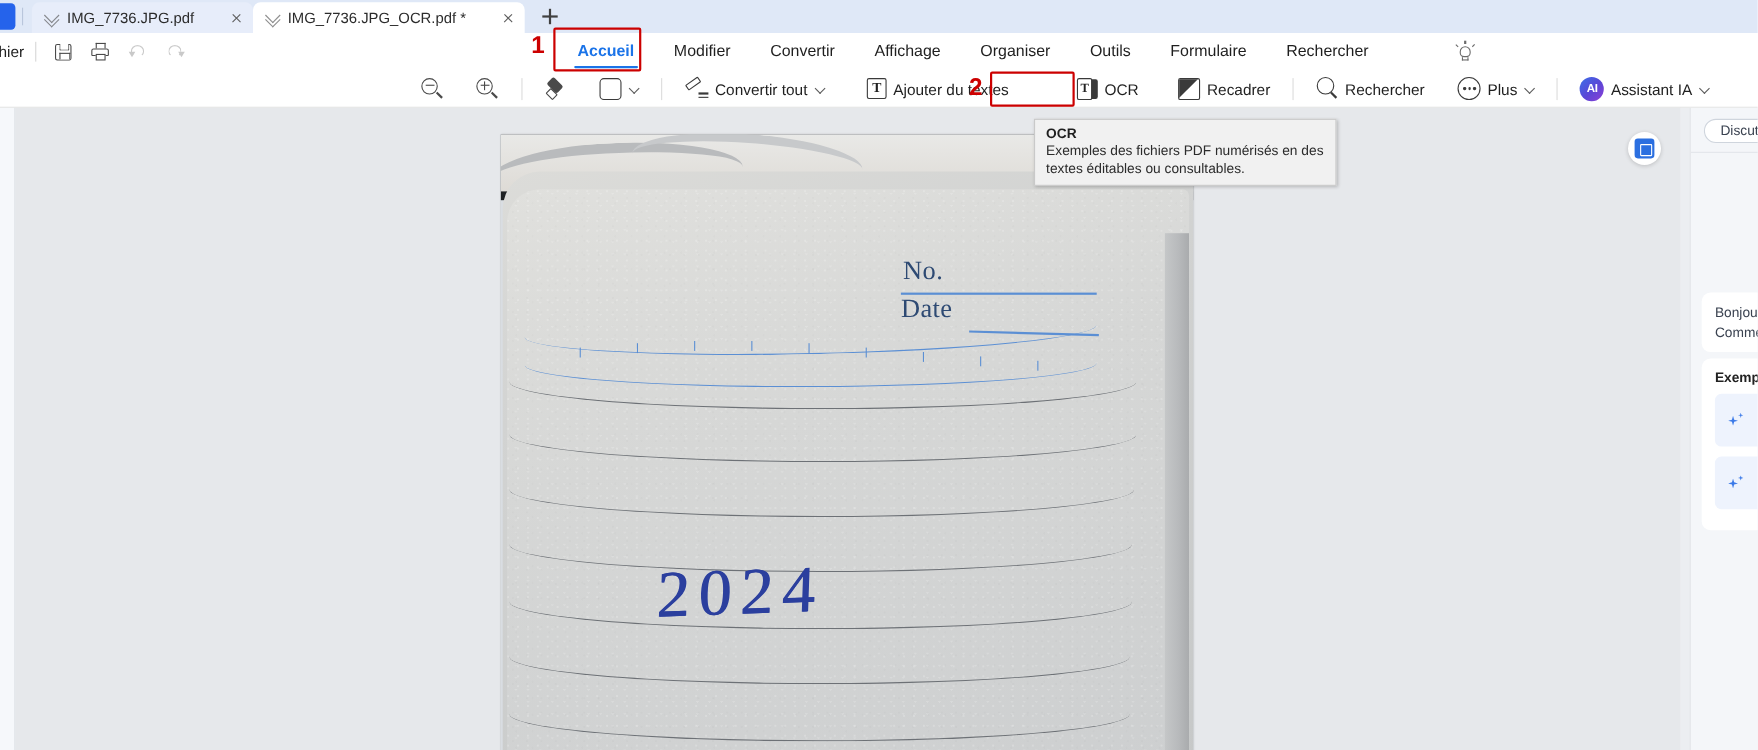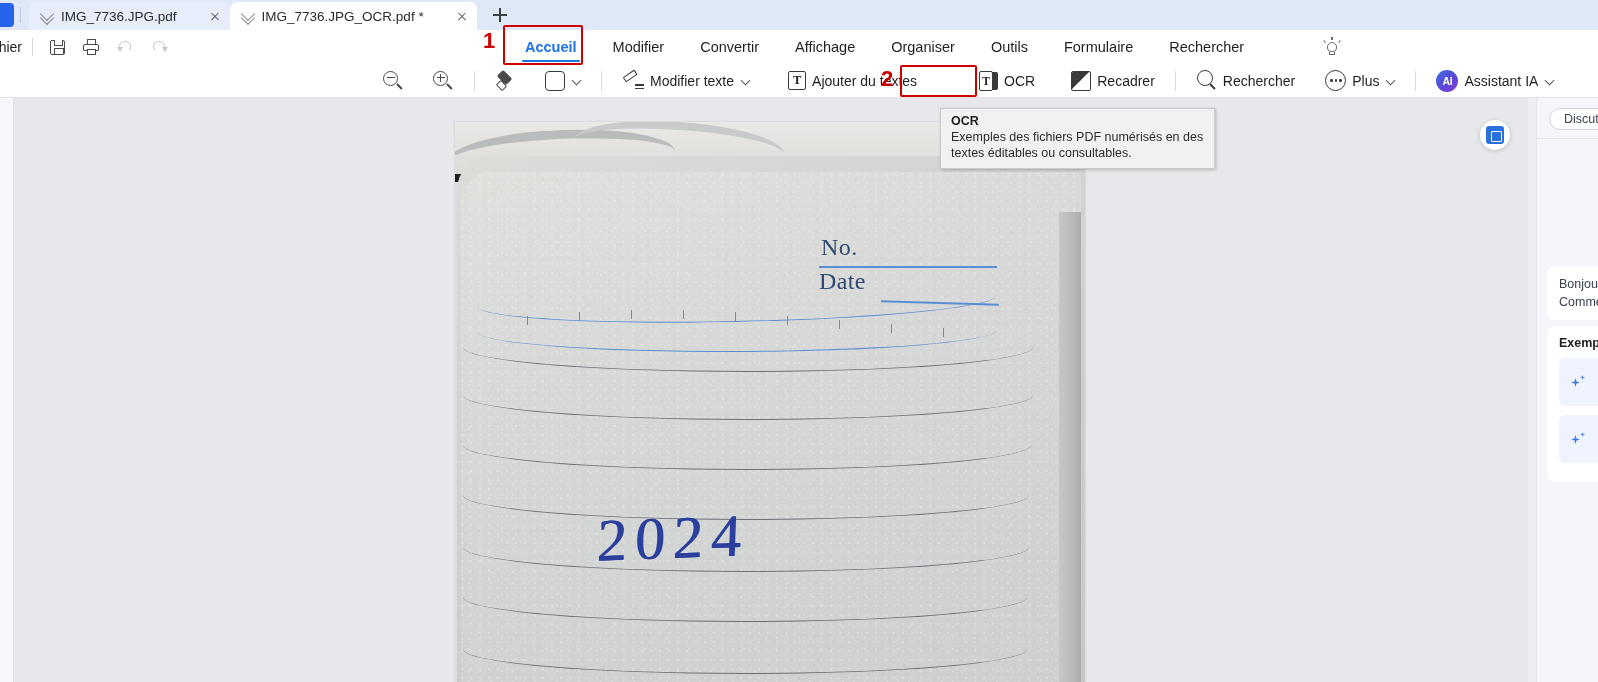--- a/index.html
+++ b/index.html
@@ -522,21 +522,21 @@
     </div>
 
     <div class="tb-sep"></div>
 
     <div class="tb-btn">
       <span class="ico-pencil">
         <span class="pen"></span>
           <span class="l1"></span>
           <span class="l2"></span>
       </span>
-      <span>Modifier texte</span>
+      <span>Convertir tout</span>
       <span class="caret"></span>
     </div>
 
     <div class="tb-gap" style="width:22px;"></div>
 
     <div class="tb-btn">
       <span class="ico-textbox">T</span>
       <span>Ajouter du textes</span>
     </div>
 

